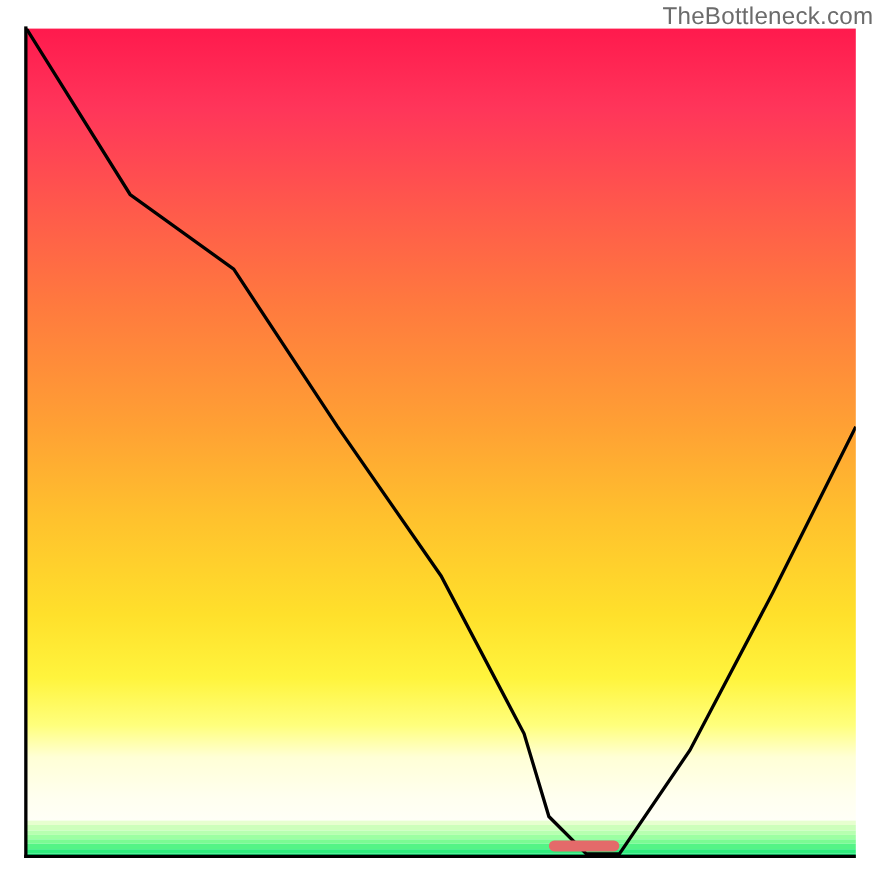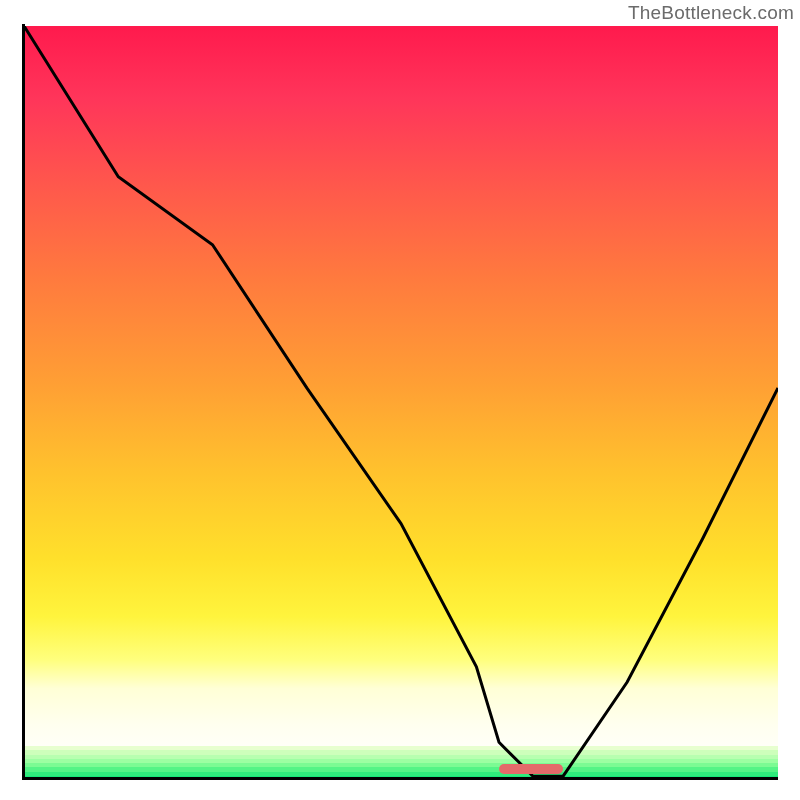--- a/index.html
+++ b/index.html
@@ -15,21 +15,21 @@
     position: relative;
     width: 800px;
     height: 800px;
     box-sizing: border-box;
   }
   .watermark {
     position: absolute;
     top: 2px;
     right: 6px;
     color: #6b6b6b;
-    font-size: 19px;
+    font-size: 22px;
     font-weight: 500;
     letter-spacing: 0.2px;
     z-index: 10;
   }
   .plot {
     position: absolute;
     left: 24px;
     top: 26px;
     width: 754px;
     height: 754px;

